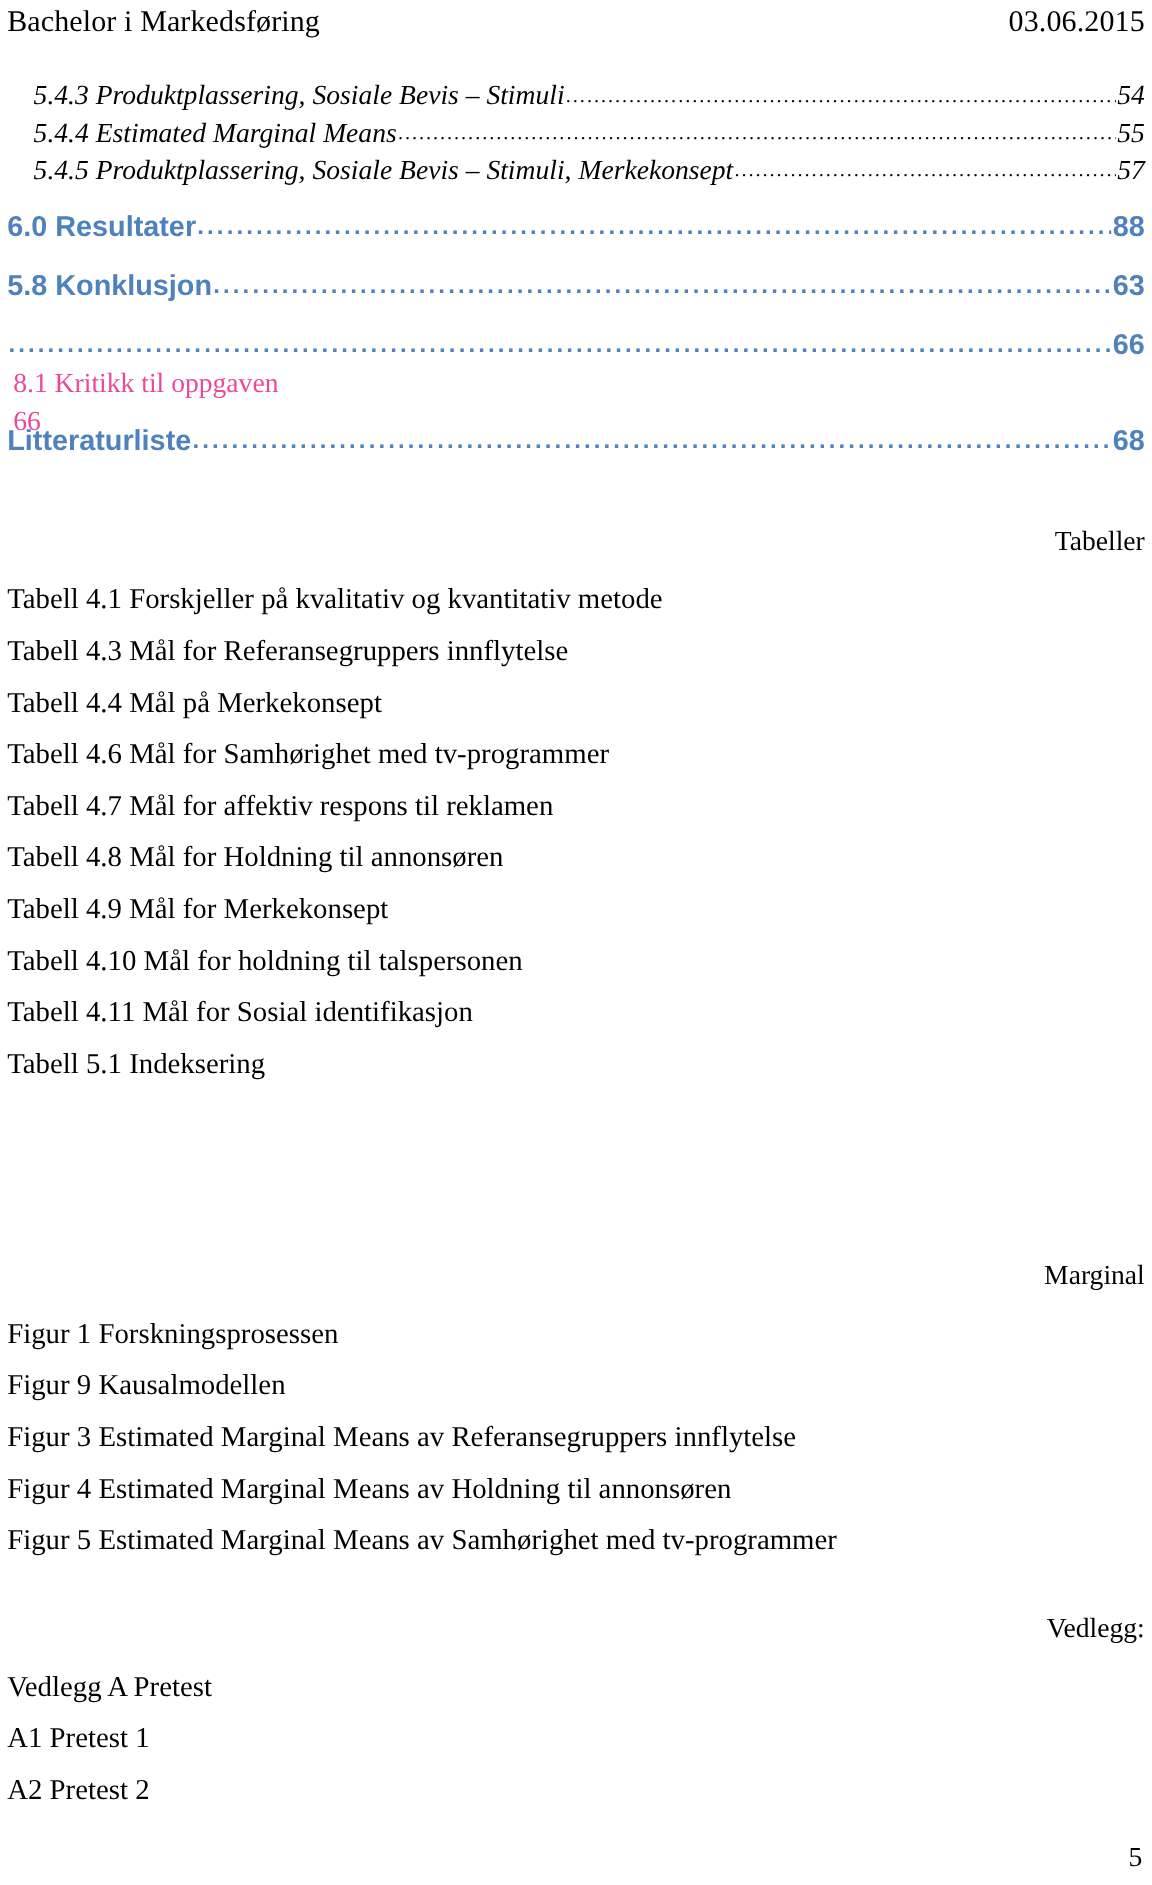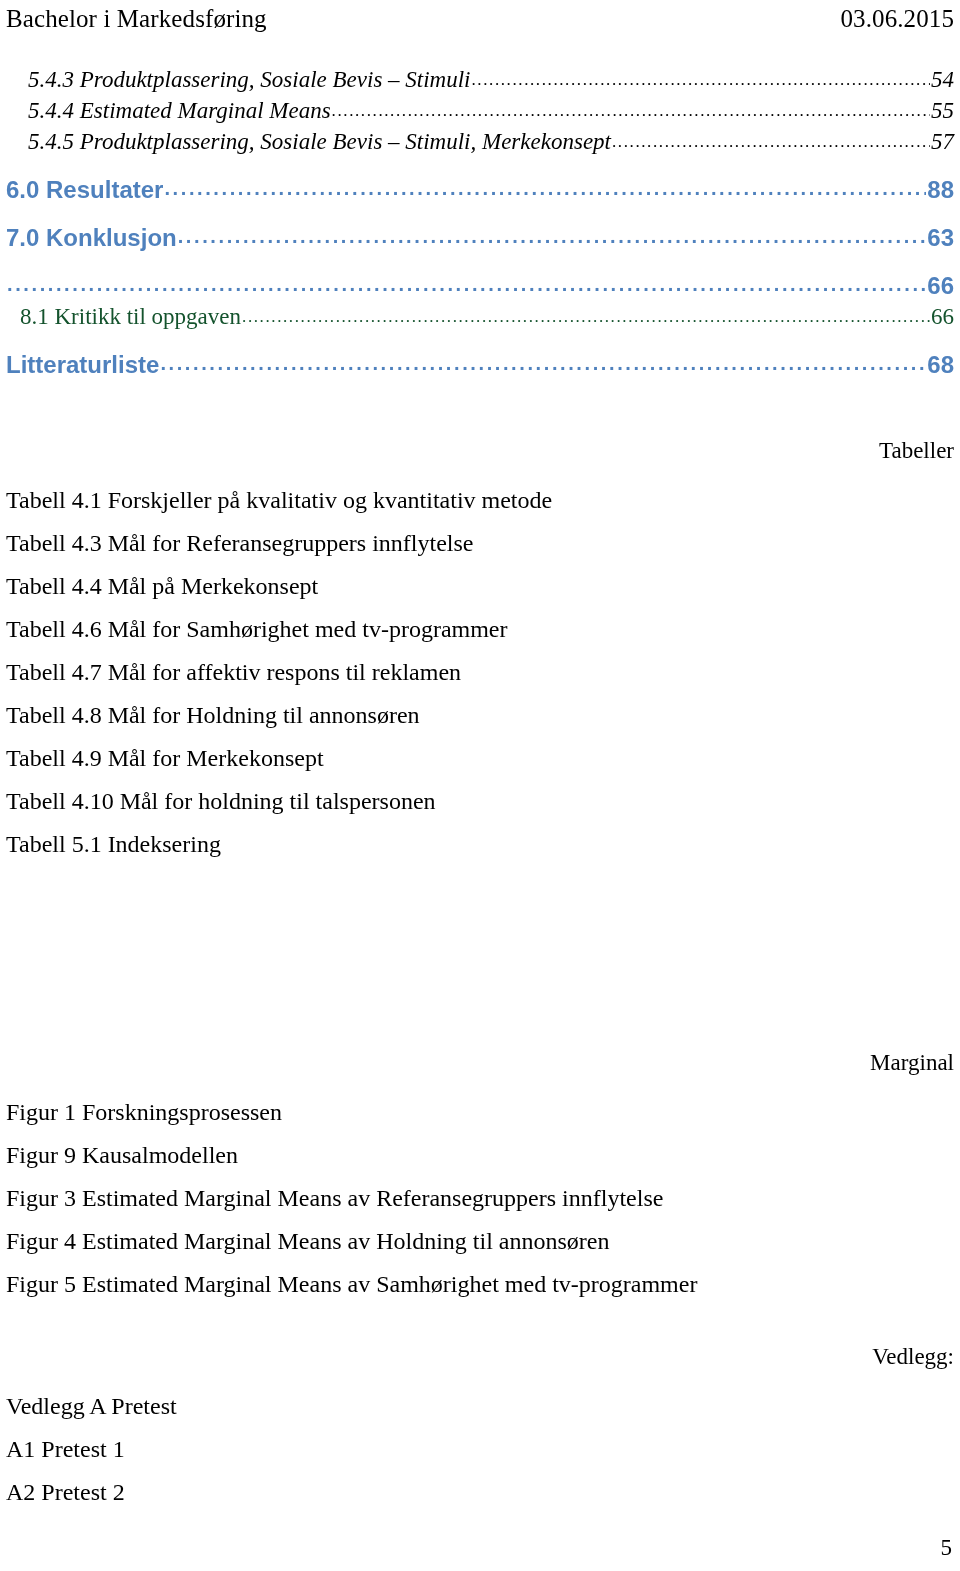--- a/index.html
+++ b/index.html
@@ -70,32 +70,32 @@
 
   
   .toc-l1 {
     padding-left: 6px;
     font-family: "Liberation Sans", "DejaVu Sans", sans-serif;
     font-weight: bold;
     font-size: 24px;
     line-height: 30px;
     color: #4F81BD;
     margin-top: 18px;
-    align-items: center;
   }
   .toc-l1 .toc-leader { font-size: 20px; letter-spacing: 2.6px; position: relative; top: -2px; }
   .toc-l1 .toc-page   { font-size: 24px; }
 
   
   .toc-l2 {
-    padding-left: 20px;
+    padding-left: 10px;
     font-size: 23px;
     line-height: 31px;
     height: 31px;
-    color: #14532d;
+    color: #ec4899;
+    flex-direction: column;
   }
   .toc-l2 .toc-leader { font-size: 17px; position: relative; top: -2px; }
 
   
   .section {
     position: absolute;
     left: 6px;
     right: 6px;
   }
   .section-title {
@@ -149,21 +149,21 @@
         <span class="toc-text">5.4.5 Produktplassering, Sosiale Bevis – Stimuli, Merkekonsept</span>
         <span class="toc-leader">....................................................................................................................................................................................................</span>
         <span class="toc-page">57</span>
       </div>
       <div class="toc-row toc-l1">
         <span class="toc-text">6.0 Resultater</span>
         <span class="toc-leader">....................................................................................................................................................................................................</span>
         <span class="toc-page">88</span>
       </div>
       <div class="toc-row toc-l1">
-        <span class="toc-text">7.0 Konklusjon</span>
+        <span class="toc-text">5.8 Konklusjon</span>
         <span class="toc-leader">....................................................................................................................................................................................................</span>
         <span class="toc-page">63</span>
       </div>
       <div class="toc-row toc-l1">
         <span class="toc-leader">....................................................................................................................................................................................................</span>
         <span class="toc-page">66</span>
       </div>
       <div class="toc-row toc-l2">
         <span class="toc-text">8.1 Kritikk til oppgaven</span>
         <span class="toc-leader">....................................................................................................................................................................................................</span>
@@ -180,20 +180,21 @@
     <div class="section-title">Tabeller</div>
     <div id="tabeller-list">
         <div class="list-item">Tabell 4.1 Forskjeller på kvalitativ og kvantitativ metode</div>
         <div class="list-item">Tabell 4.3 Mål for Referansegruppers innflytelse</div>
         <div class="list-item">Tabell 4.4 Mål på Merkekonsept</div>
         <div class="list-item">Tabell 4.6 Mål for Samhørighet med tv-programmer</div>
         <div class="list-item">Tabell 4.7 Mål for affektiv respons til reklamen</div>
         <div class="list-item">Tabell 4.8 Mål for Holdning til annonsøren</div>
         <div class="list-item">Tabell 4.9 Mål for Merkekonsept</div>
         <div class="list-item">Tabell 4.10 Mål for holdning til talspersonen</div>
+        <div class="list-item">Tabell 4.11 Mål for Sosial identifikasjon</div>
         <div class="list-item">Tabell 5.1 Indeksering</div>
       </div>
   </div>
 
   <div class="section" id="figurer-section">
     <div class="section-title">Marginal</div>
     <div id="figurer-list">
         <div class="list-item">Figur 1 Forskningsprosessen</div>
         <div class="list-item">Figur 9 Kausalmodellen</div>
         <div class="list-item">Figur 3 Estimated Marginal Means av Referansegruppers innflytelse</div>

